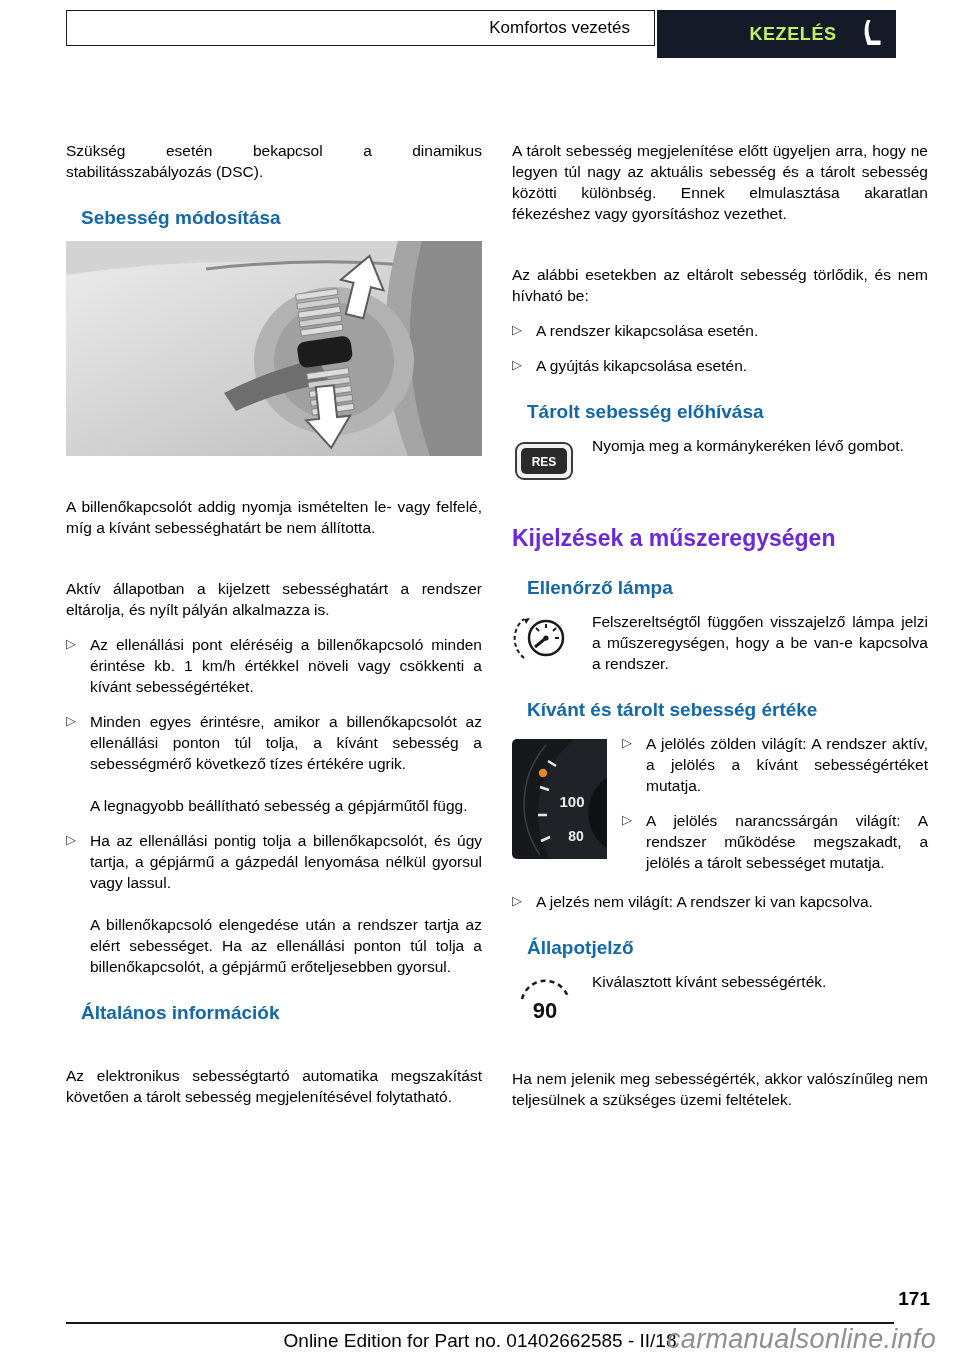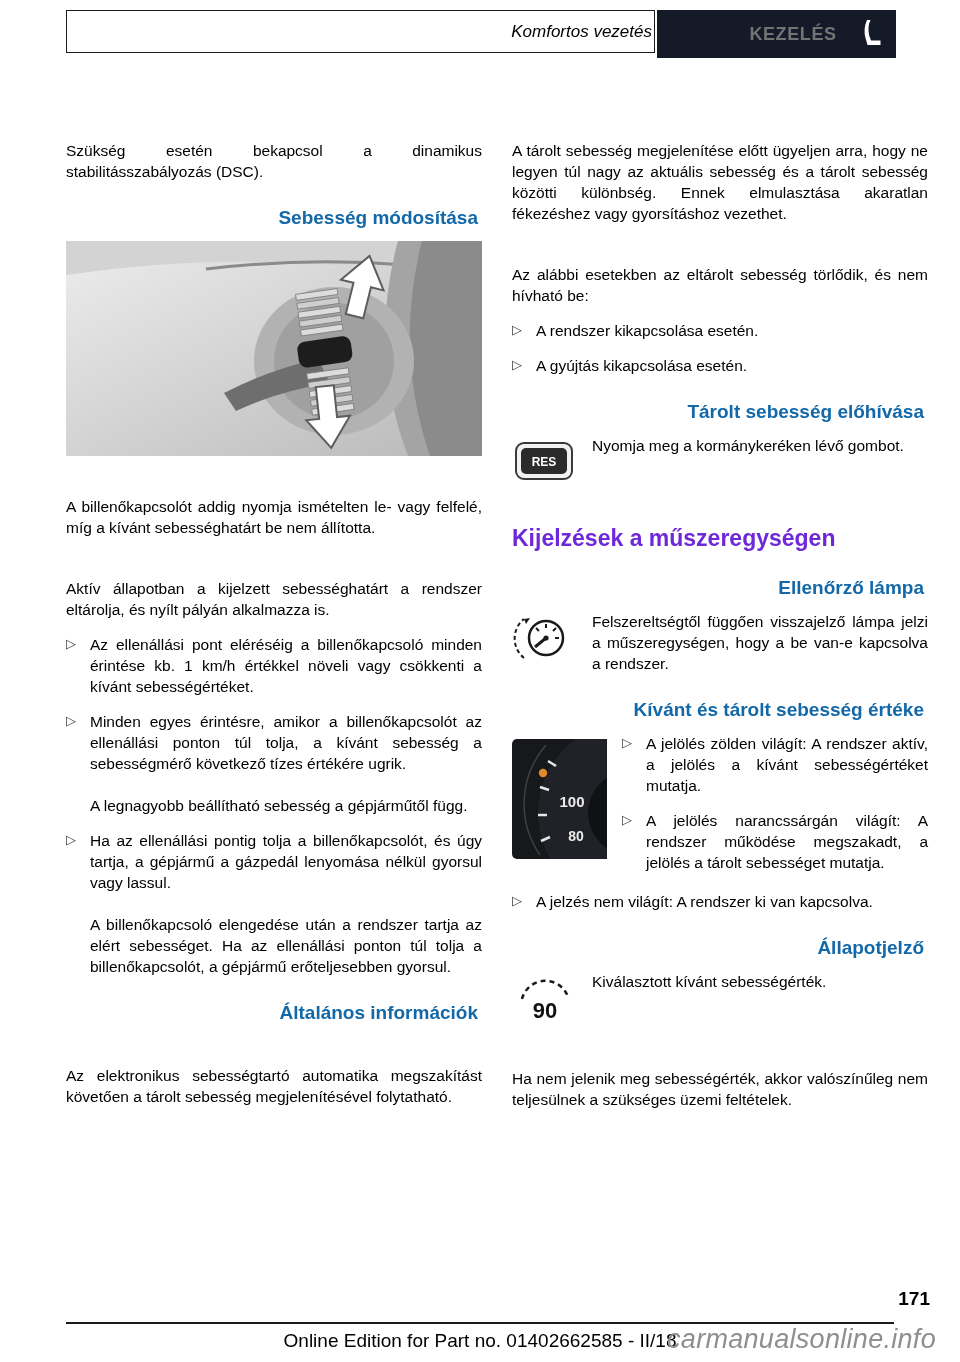--- a/index.html
+++ b/index.html
@@ -1,34 +1,34 @@
 <!DOCTYPE html>
 <html lang="hu"><head>
 <meta charset="utf-8">
 <style>
   *{box-sizing:border-box;margin:0;padding:0;}
   html,body{background:#ffffff;}
   .page{position:relative;width:960px;height:1362px;background:#fff;
         font-family:"Liberation Sans",sans-serif;color:#000;overflow:hidden;}
 
   
-  .header-section-box{position:absolute;top:10px;left:66px;width:589px;height:43px;
+  .header-section-box{position:absolute;top:10px;left:66px;width:589px;height:36px;
         border:1px solid #1a1a1a;display:flex;align-items:center;justify-content:flex-end;
-        padding-right:2px;font-size:17px;font-style:italic;}
+        padding-right:24px;font-size:17px;}
   .header-chapter-box{position:absolute;top:10px;left:657px;width:239px;height:48px;
-        background:#141a28;color:#737373;display:flex;align-items:center;justify-content:center;
+        background:#141a28;color:#bef264;display:flex;align-items:center;justify-content:center;
         font-weight:bold;font-size:18px;letter-spacing:.6px;padding-left:33px;}
   .chapter-icon{position:absolute;right:12px;top:9px;width:24px;height:30px;}
 
   
   .col{position:absolute;top:100px;width:416px;font-size:15.5px;line-height:21px;text-align:justify;}
   .col-left{left:66px;}
   .col-right{left:512px;}
   p.para{margin-bottom:14px;margin-top:40px;}
-  h2.sub{color:#1268a8;font-size:19px;line-height:24px;margin:24px 4px 11px;text-align:right;}
+  h2.sub{color:#1268a8;font-size:19px;line-height:24px;margin:24px 15px 11px;text-align:left;}
   h1.big{color:#6d28d9;font-size:23px;line-height:28px;margin:32px 0 12px;text-align:left;}
   .figure-stalk{width:416px;height:215px;margin:4px 0 16px;}
 
   .bullet{display:flex;margin-bottom:14px;}
   .bullet .marker{flex:0 0 24px;color:#3a3a3a;font-size:13px;line-height:20px;}
   .bullet .btext{flex:1;}
   .bullet .btext p + p{margin-top:21px;}
 
   .icon-row{display:flex;margin-bottom:14px;}
   .icon-cell{flex:0 0 80px;padding-top:2px;}

